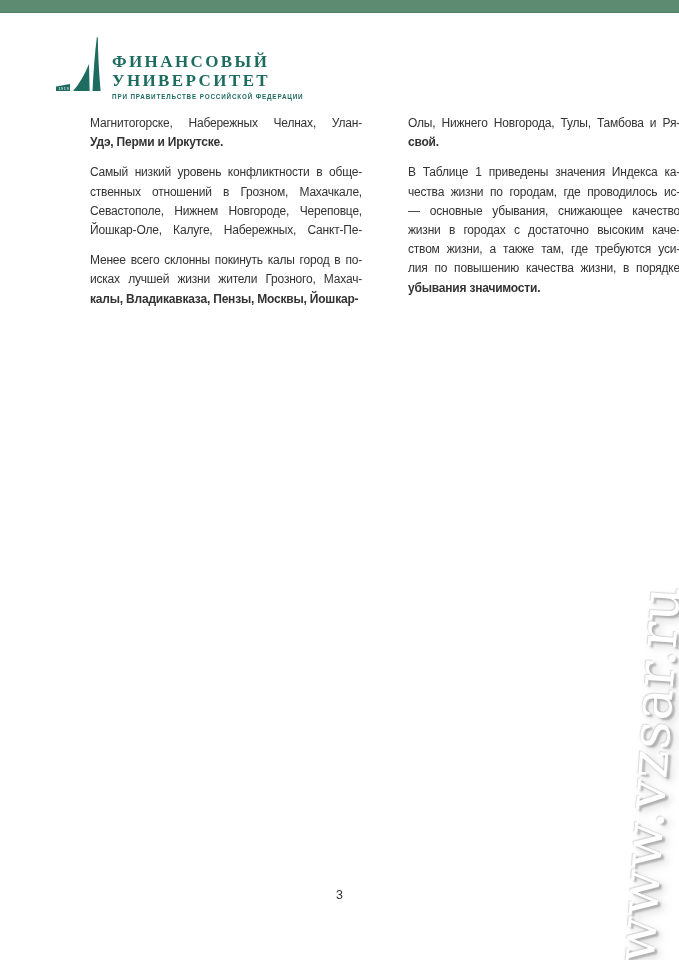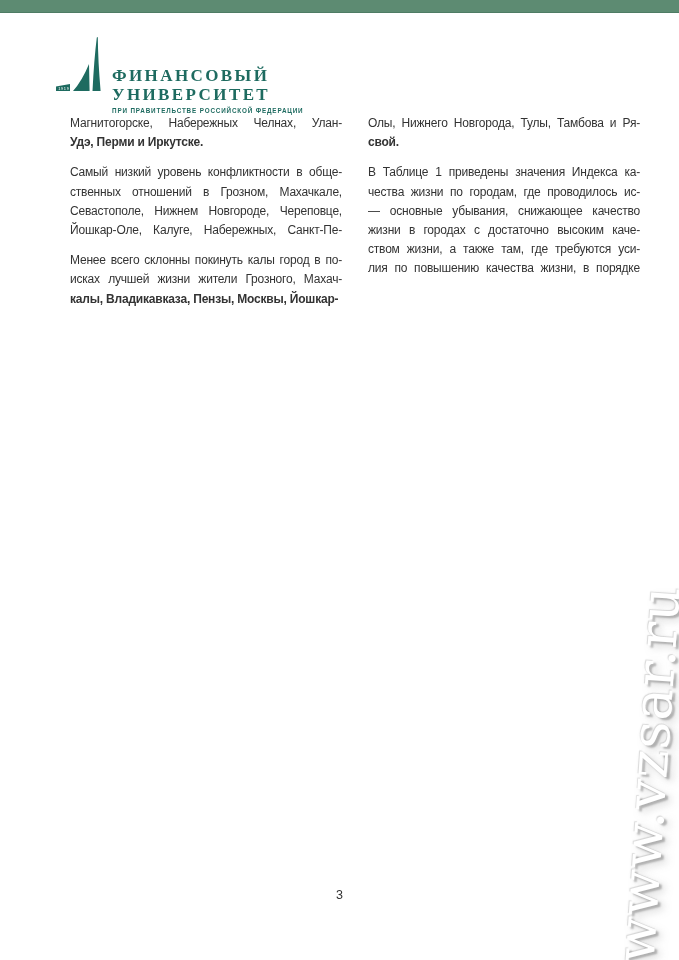--- a/index.html
+++ b/index.html
@@ -8,35 +8,35 @@
     position:relative; width:679px; height:960px;
     background:#ffffff; overflow:hidden;
     font-family:"Liberation Sans","DejaVu Sans",sans-serif;
   }
   .topbar {
     position:absolute; top:0; left:0; width:679px; height:13px;
     background:#5d8b72; border-bottom:1px solid #4e7c64;
   }
   .logo { position:absolute; left:56px; top:36px; display:flex; align-items:flex-start; }
   .logo-icon { width:46px; height:56px; display:block; }
-  .logo-text { margin-left:10px; margin-top:30px; }
+  .logo-text { margin-left:10px; margin-top:16px; }
   .logo-title {
     font-family:"Liberation Serif","DejaVu Serif",serif;
     font-size:17px; line-height:19px; letter-spacing:2.4px;
     color:#1e6b60; font-weight:600;
   }
   .logo-subtitle {
     margin-top:3px; font-size:6.3px; letter-spacing:0.85px;
     color:#1e6b60; font-weight:700;
   }
   .columns {
     position:absolute; left:70px; top:114px; width:570px;
     display:flex; gap:26px;
   }
-  .col { flex:0 0 272px; width:272px; color:#333333; }
+  .col { flex:0 0 272px; width:272px; color:#333333;margin-left:20px; }
   .para { margin-bottom:11px; }
   .para:last-child { margin-bottom:0; }
   .tline {
     font-size:12px; line-height:19.2px; letter-spacing:-0.2px;
     text-align:justify; text-align-last:justify; white-space:normal;
   }
   .tline.tlast { text-align-last:left;font-weight:bold; }
   .watermark {
     position:absolute; left:468px; top:753px; width:360px; height:60px;
     line-height:60px; text-align:center;
@@ -100,20 +100,21 @@
           <div class="tline">Олы, Нижнего Новгорода, Тулы, Тамбова и Ря-</div>
           <div class="tline tlast">свой.</div>
         </div>
         <div class="para">
           <div class="tline">В Таблице 1 приведены значения Индекса ка-</div>
           <div class="tline">чества жизни по городам, где проводилось ис-</div>
           <div class="tline">— основные убывания, снижающее качество</div>
           <div class="tline">жизни в городах с достаточно высоким каче-</div>
           <div class="tline">ством жизни, а также там, где требуются уси-</div>
           <div class="tline">лия по повышению качества жизни, в порядке</div>
+          <div class="tline tlast">убывания значимости.</div>
         </div>
       </section>
   </main>
 
   <div class="watermark">www.vzsar.ru</div>
 
   <div class="pagenum">3</div>
 
 </div>
 

